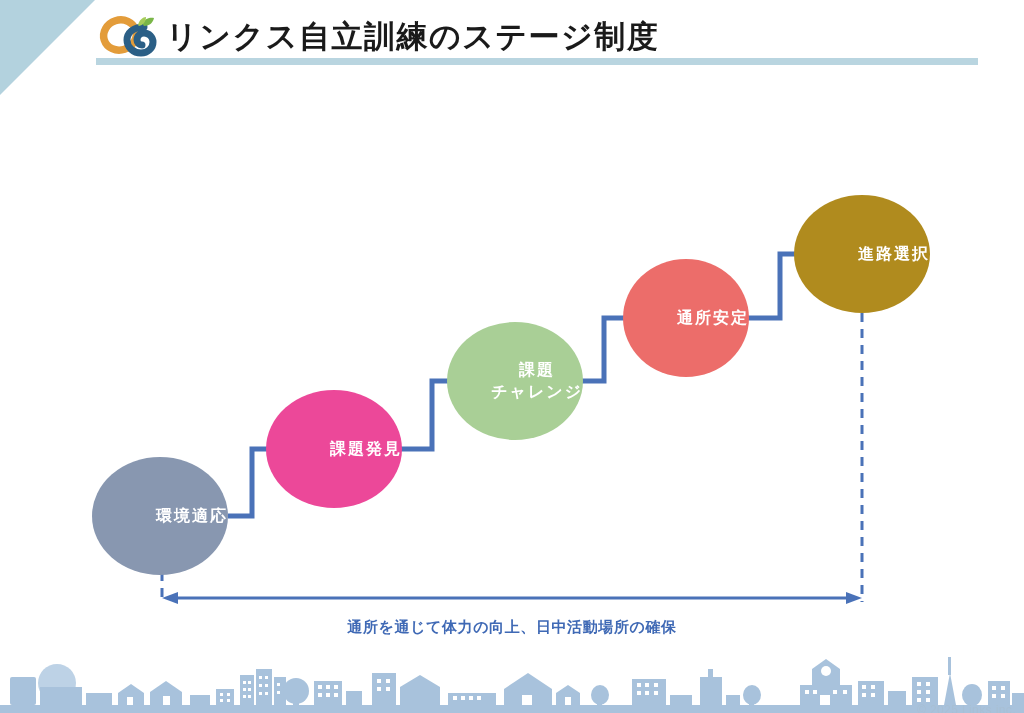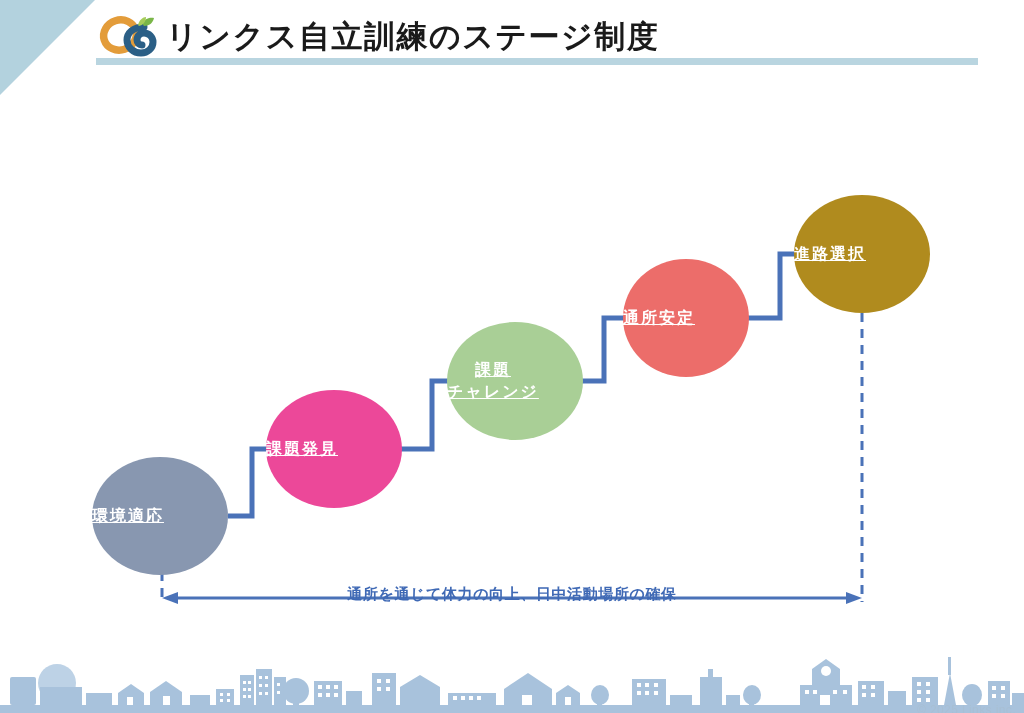--- a/index.html
+++ b/index.html
@@ -65,28 +65,27 @@
     top: 0;
     width: 1024px;
     height: 713px;
     pointer-events: none;
   }
   .stage-circle {
     position: absolute;
     border-radius: 50%;
     display: flex;
     align-items: center;
-    justify-content: flex-start;
+    justify-content: flex-end;
     text-align: center;
     color: #ffffff;
     font-weight: bold;
     letter-spacing: 2px;
     line-height: 1.35;
     box-sizing: border-box;
-    text-decoration: underline;
   }
 
   
   .skyline-wrap {
     position: absolute;
     left: 0;
     bottom: 0;
     width: 1024px;
     height: 62px;
   }
@@ -170,21 +169,21 @@
     <span>
       <span>課題</span><br>
       <span>チャレンジ</span>
     </span>
   </div>
 
   <div class="stage-circle" style="left:794px; top:195px; width:136px; height:118px; background:#b08b1e; font-size:16px;">
     <span>進路選択</span>
   </div>
 
-  <div class="caption" style="left:162px; top:585px; width:700px;font-family:Liberation Serif, serif;">通所を通じて体力の向上、日中活動場所の確保</div>
+  <div class="caption" style="left:162px; top:618px; width:700px;font-family:Liberation Serif, serif;">通所を通じて体力の向上、日中活動場所の確保</div>
 
   <div class="skyline-wrap">
     <svg width="1024" height="62" viewBox="0 0 1024 62">
       <rect x="0" y="54" width="1024" height="8" fill="#a8c2dc"></rect>
       <g fill="#a8c2dc">
 
         <circle cx="57" cy="32" r="19" fill="#bdd2e6"></circle>
         <rect x="10" y="26" width="26" height="28" rx="2"></rect>
         <rect x="40" y="36" width="42" height="18"></rect>
         <rect x="86" y="42" width="26" height="12"></rect>

